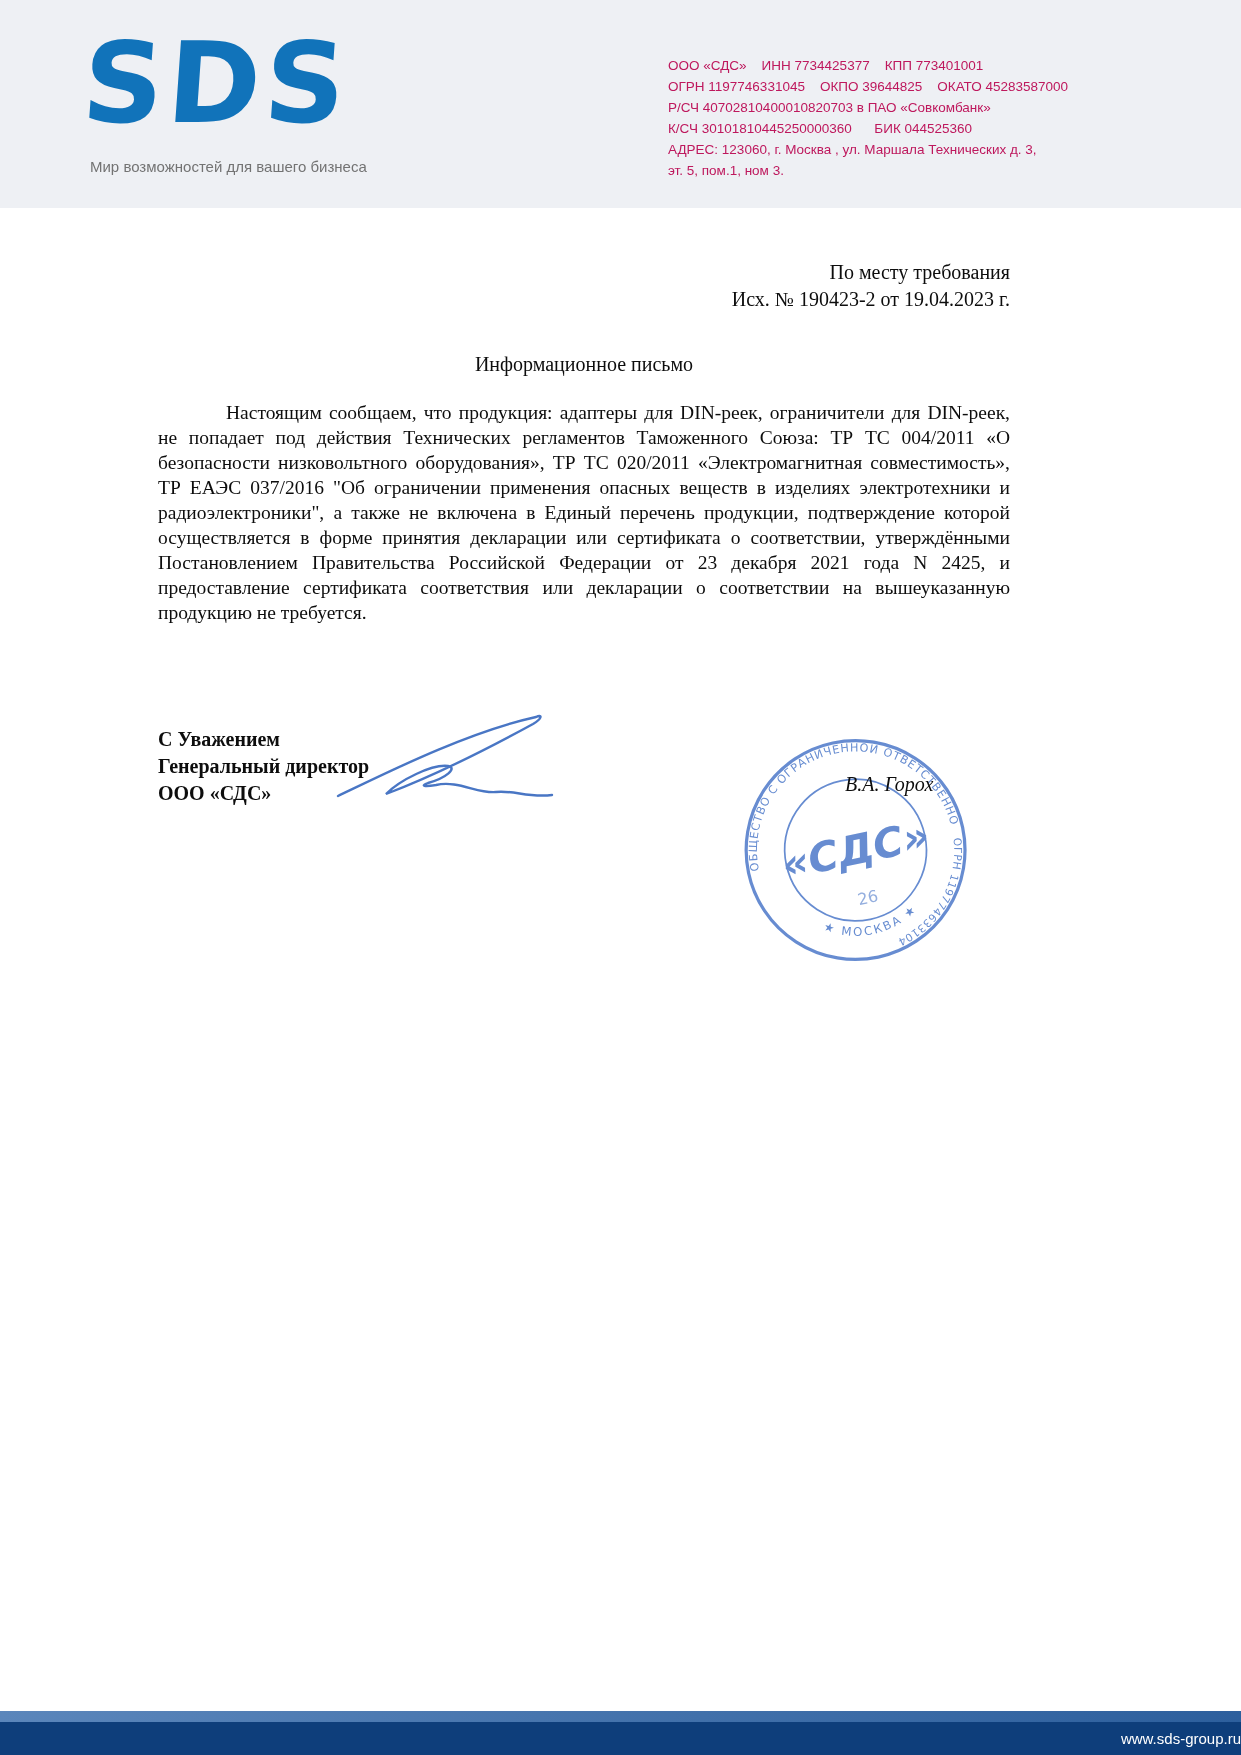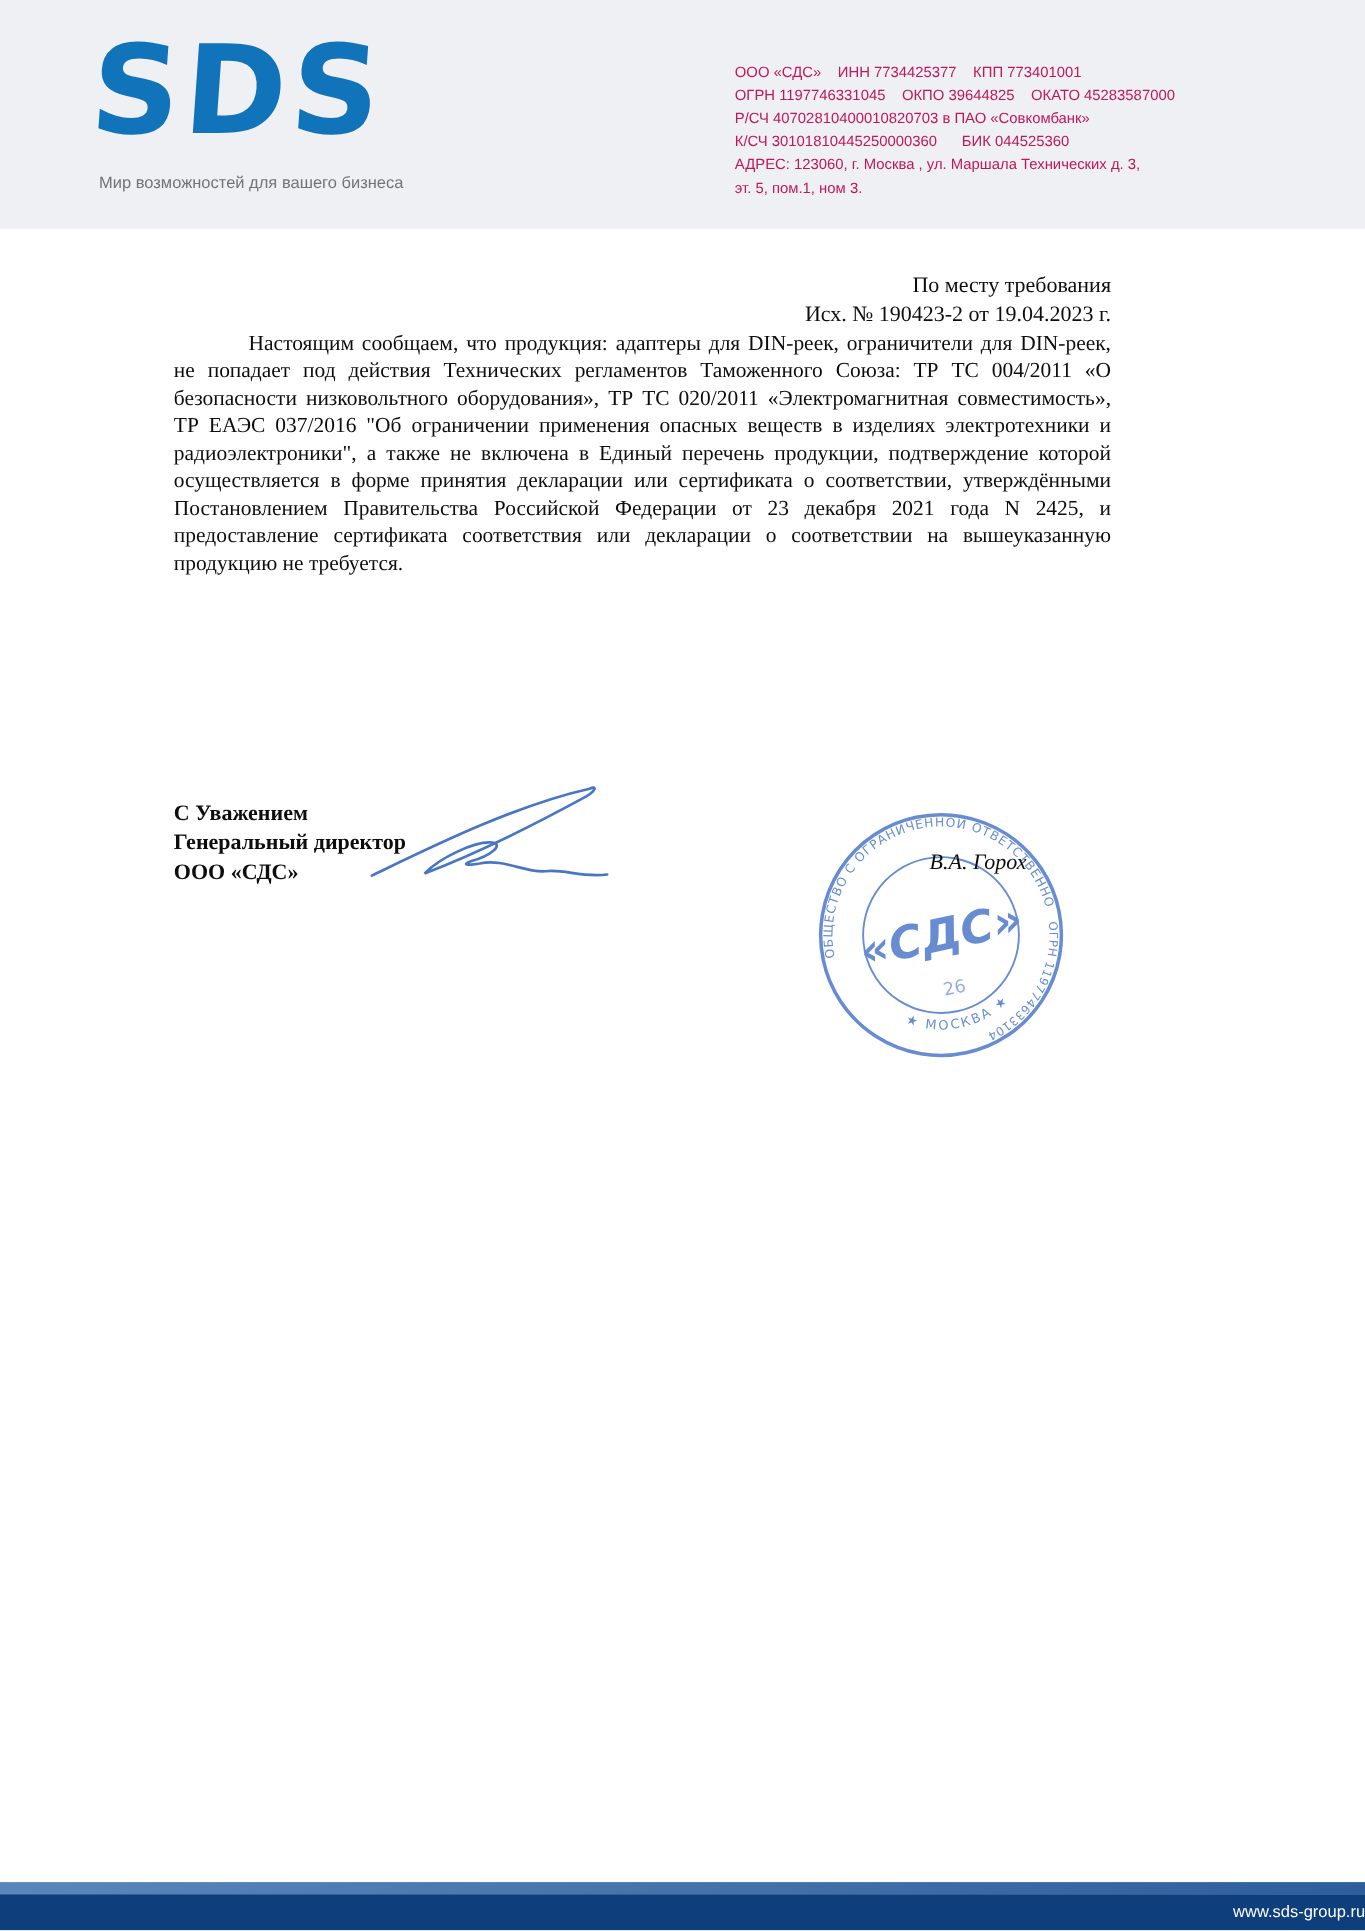--- a/index.html
+++ b/index.html
@@ -47,36 +47,37 @@
     font-family: "Liberation Sans", sans-serif;
     font-size: 13.5px;
     line-height: 21px;
     color: #be185d;
   }
   .detail-line { white-space: pre-wrap; }
 
   
   .content {
     position: absolute;
-    top: 200px; left: 158px;
+    top: 213px; left: 158px;
     width: 852px;
   }
   .ref-block {
     margin-top: 46px;
     text-align: right;
     font-size: 20px;
     line-height: 27px;
   }
   .letter-title {
     margin-top: 40px;
     text-align: center;
     font-size: 20px;
     font-weight: normal;
   }
   .para {
+    margin-top: 24px;
     font-size: 19.5px;
     line-height: 25px;
     text-align: justify;
   }
   .para + .para { margin-top: 0; }
   .para.indent { text-indent: 68px; }
 
   
   .sign-block {
     position: absolute;
@@ -139,20 +140,21 @@
       <div class="detail-line">АДРЕС: 123060, г. Москва , ул. Маршала Технических д. 3,</div>
       <div class="detail-line">эт. 5, пом.1, ном 3.</div>
     </div>
   </header>
 
   <main class="content">
     <div class="ref-block">
       <div>По месту требования</div>
       <div>Исх. № 190423-2 от 19.04.2023 г.</div>
     </div>
+    <h1 class="letter-title">Информационное письмо</h1>
     <p class="para indent">Настоящим сообщаем, что продукция: адаптеры для DIN-реек, ограничители для DIN-реек, не попадает под действия Технических регламентов Таможенного Союза: ТР ТС 004/2011 «О безопасности низковольтного оборудования», ТР ТС 020/2011 «Электромагнитная совместимость», ТР ЕАЭС 037/2016 "Об ограничении применения опасных веществ в изделиях электротехники и радиоэлектроники", а также не включена в Единый перечень продукции, подтверждение которой осуществляется в форме принятия декларации или сертификата о соответствии, утверждёнными Постановлением Правительства Российской Федерации от 23 декабря 2021 года N 2425, и предоставление сертификата соответствия или декларации о соответствии на вышеуказанную продукцию не требуется.</p>
   </main>
 
   <div class="sign-block">
     <div>С Уважением</div>
     <div>Генеральный директор</div>
     <div>ООО «СДС»</div>
   </div>
 
   <svg class="signature-scribble" width="230" height="95" viewBox="0 0 230 95">

